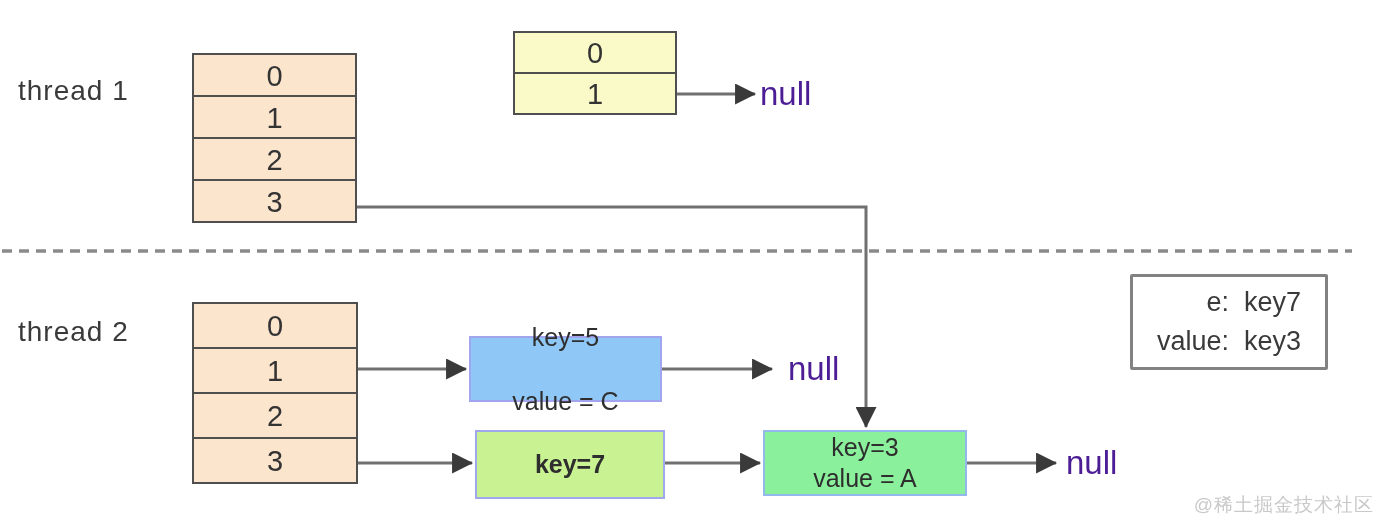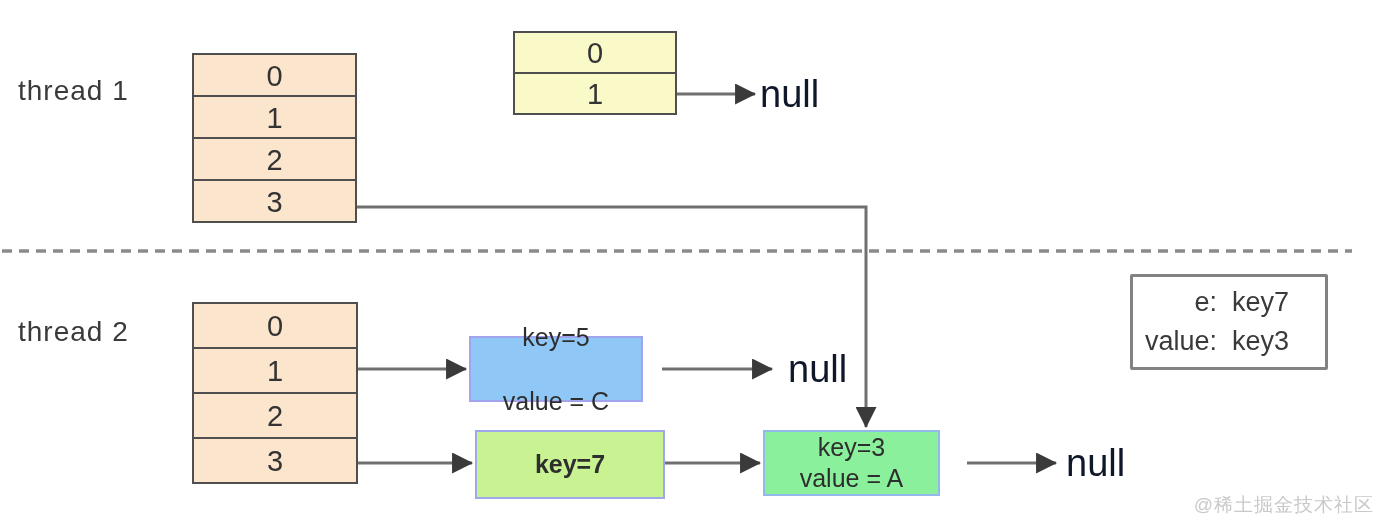--- a/index.html
+++ b/index.html
@@ -20,25 +20,25 @@
   .cell.yellow{background:#fafac9;}
   
   .node{
     position:absolute;box-sizing:border-box;border:2px solid #a3a4ee;
     display:flex;flex-direction:column;justify-content:center;align-items:center;
     font-size:25px;line-height:31px;color:#2e2e2e;
   }
   .node.blue{background:#8fc8f7;}
   .node.lgreen{background:#c9f392;border-color:#9fa8ec;font-weight:bold;}
   .node.green{background:#8bf09b;border-color:#93b9ec;}
-  .null-label{position:absolute;font-size:38px;line-height:36px;color:#0f172a;}
+  .null-label{position:absolute;font-size:33px;line-height:36px;color:#4c1d95;}
   .info-box{
     position:absolute;box-sizing:border-box;background:#ffffff;border:3px solid #828282;
     border-radius:2px;display:flex;flex-direction:column;justify-content:center;
-    padding-right:36px;text-align:right;font-size:27px;line-height:39px;color:#3a3a3a;
+    padding-right:24px;text-align:right;font-size:27px;line-height:39px;color:#3a3a3a;
   }
   .info-line{white-space:pre;}
   .watermark{position:absolute;right:6px;bottom:4px;font-size:19px;color:#c9c9c9;letter-spacing:1px;margin-top:24px;}
   svg.overlay{position:absolute;left:0;top:0;pointer-events:none;}
 </style>
 </head>
 <body>
 
 <div id="stage">
 
@@ -84,32 +84,32 @@
 
   <div class="abs thread-label" style="left:18px;top:317px;">thread 2</div>
 
   <div class="array" style="left:192px;top:302px;width:166px;">
     <div class="cell peach" style="height:47px;line-height:45px;">0</div>
     <div class="cell peach" style="height:47px;line-height:45px;">1</div>
     <div class="cell peach" style="height:47px;line-height:45px;">2</div>
     <div class="cell peach" style="height:47px;line-height:45px;">3</div>
   </div>
 
-  <div class="node blue" style="left:469px;top:336px;width:174px;height:66px;gap:33px;">
+  <div class="node blue" style="left:469px;top:336px;width:193px;height:66px;gap:33px;">
     <div>key=5</div>
     <div>value = C</div>
   </div>
 
   <div class="null-label" style="left:788px;top:351px;">null</div>
 
   <div class="node lgreen" style="left:475px;top:430px;width:190px;height:69px;">
     <div>key=7</div>
   </div>
 
-  <div class="node green" style="left:763px;top:430px;width:177px;height:66px;">
+  <div class="node green" style="left:763px;top:430px;width:204px;height:66px;">
     <div>key=3</div>
     <div>value = A</div>
   </div>
 
   <div class="null-label" style="left:1066px;top:445px;">null</div>
 
   <div class="info-box" style="left:1130px;top:274px;width:198px;height:96px;">
     <div class="info-line">e:  key7</div>
     <div class="info-line">value:  key3</div>
   </div>

